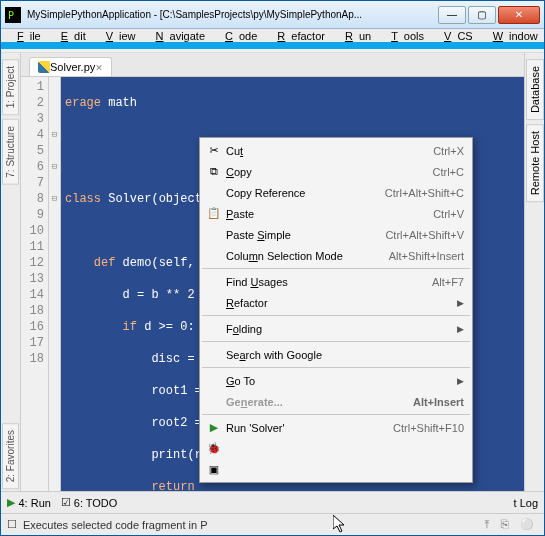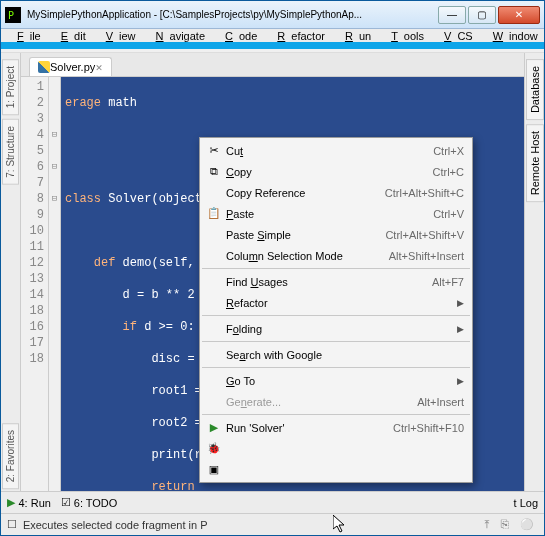--- a/index.html
+++ b/index.html
@@ -31,21 +31,21 @@
   .fold-gutter div { height: 16px; text-align: center; color: #888; font-size: 9px;}
   .code-lines { flex: 1; background: #2a4b8d; color: #fff; padding: 2px 4px; white-space: pre; }
   .code-lines div { height: 16px; }
   .kw { color: #ffb47b; }
   .context-menu { position: absolute; left: 198px; top: 84px; width: 274px; background: #f4f4f4; border: 1px solid #9b9b9b; box-shadow: 2px 3px 8px rgba(0,0,0,0.4); z-index: 100; font-size: 11px; padding: 2px 0;}
   .cm-row { display: flex; align-items: center; height: 21px; padding: 0 8px 0 4px; }
   .cm-icon-cell { width: 20px; display: flex; justify-content: center; }
   .cm-label { flex: 1; padding-left: 2px; }
   .cm-label .menu-u { text-decoration: underline; }
   .cm-shortcut { color: #6a6a6a; font-size: 11px; }
-  .cm-row.disabled { color: #9a9a9a; }
+  .cm-row.disabled { color: #9a9a9a; font-weight: bold; }
   .cm-sep { height: 1px; background: #c8c8c8; margin: 2px 2px; }
   .cm-sub { font-size: 9px; color: #555; }
   .bottom-bar { height: 22px; background: #ececec; border-top: 1px solid #ccc; display: flex; align-items: center; padding: 0 6px; gap: 10px; font-size: 11px;}
   .bottom-btn { display: flex; align-items: center; gap: 3px; }
   .status-bar { height: 22px; background: #ececec; border-top: 1px solid #ccc; display: flex; align-items: center; padding: 0 6px; font-size: 11px; color: #333;}
   .status-bar .spacer { flex: 1; }
   .run-tri { color: #2b8a2b; }
   .cursor-arrow { position: absolute; left: 333px; top: 515px; z-index: 200; pointer-events: none;}
 </style>
 </head>

